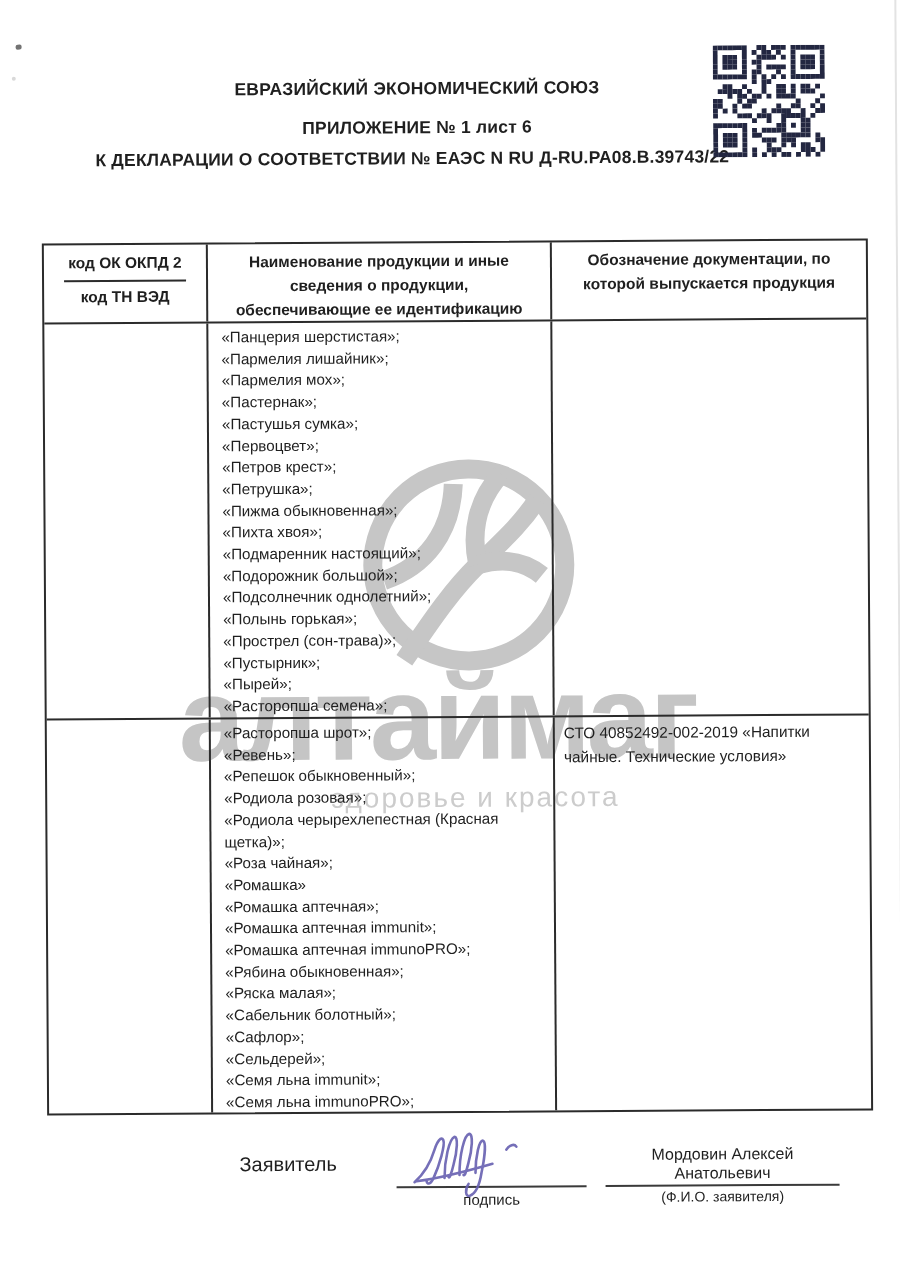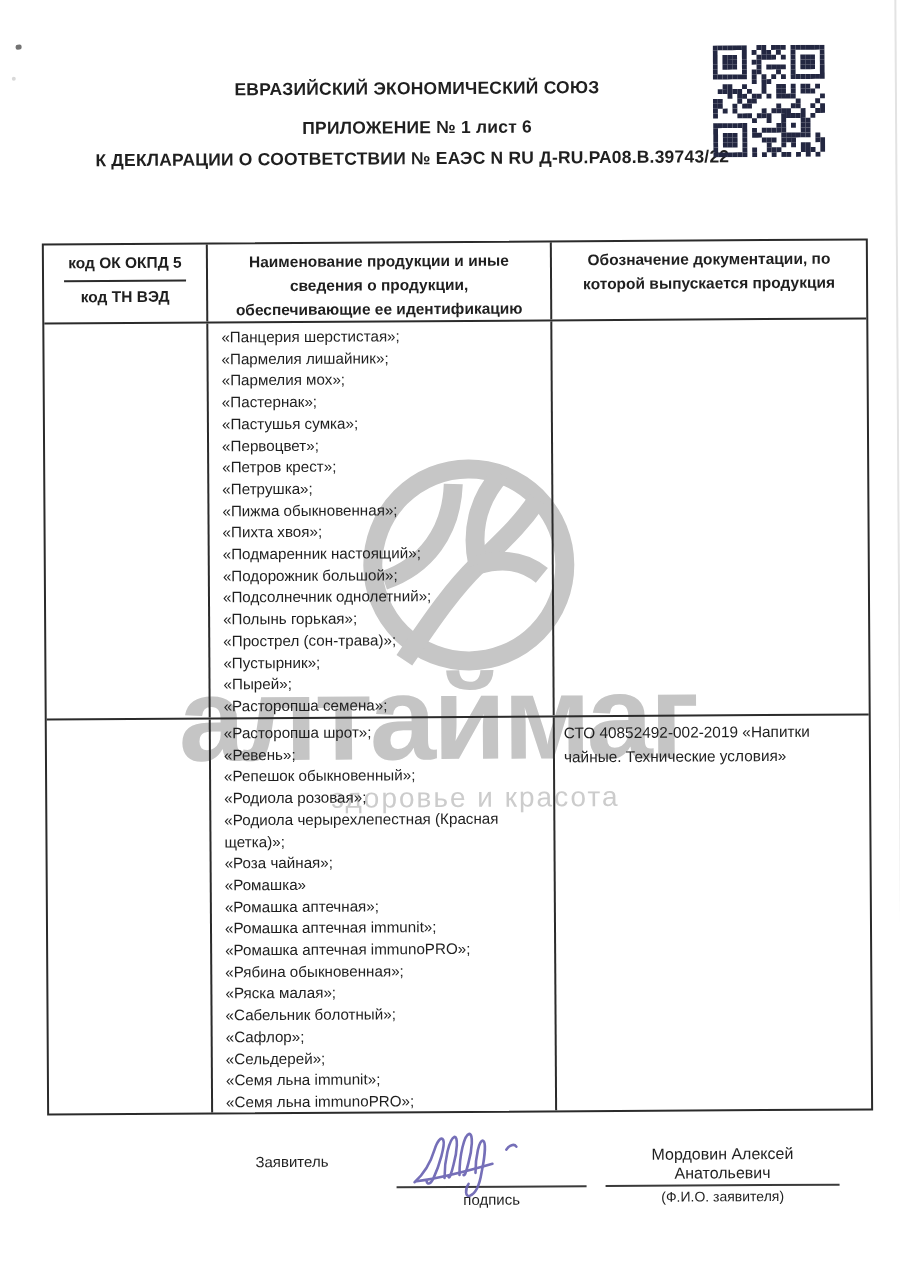--- a/index.html
+++ b/index.html
@@ -43,21 +43,21 @@
   .c3{width:314px;}
   .thead{height:77px;border-bottom:2px solid var(--border);}
   .thead .cell{font-weight:bold;font-size:15.5px;text-align:center;line-height:24px;padding-top:6px;}
   .c1-rule{width:122px;height:0;border-top:2px solid var(--border);margin:5px auto 3px;}
   .tr1{height:394px;border-bottom:2px solid var(--border);}
   .tr2{height:393px;}
   .plist{padding:3px 10px 0 13px;font-size:15.2px;line-height:21.7px;text-align:left;}
   .doccell{padding:4px 16px 0 9px;font-size:15.4px;line-height:23.5px;}
 
   
-  .lbl-applicant{left:252px;top:1152px;font-size:15px;}
+  .lbl-applicant{left:236px;top:1152px;font-size:20px;}
   .sig-draw{left:405px;top:1128px;width:150px;height:72px;z-index:2;}
   .sig-line{left:393px;top:1186px;width:190px;border-top:2px solid #3a3a3a;}
   .sig-cap{left:393px;top:1191px;width:190px;text-align:center;font-size:15px;}
   .name-blk{left:602px;top:1146px;width:234px;text-align:center;font-size:16px;line-height:19px;}
   .name-line{left:602px;top:1186px;width:234px;border-top:2px solid #3a3a3a;}
   .fio-cap{left:602px;top:1190px;width:234px;text-align:center;font-size:14px;}
 
   
   .dot1{left:19px;top:42px;width:6px;height:5px;background:#5a5a5a;border-radius:2px;opacity:.85;}
   .dot2{left:15px;top:74px;width:4px;height:4px;background:#d9d9d9;border-radius:2px;}
@@ -347,21 +347,21 @@
       <rect x="67.2" y="105.6" width="4.8" height="4.8" fill="#232741"></rect>
       <rect x="72.0" y="105.6" width="4.8" height="4.8" fill="#232741"></rect>
       <rect x="81.6" y="105.6" width="4.8" height="4.8" fill="#232741"></rect>
       <rect x="91.2" y="105.6" width="4.8" height="4.8" fill="#232741"></rect>
       <rect x="100.8" y="105.6" width="4.8" height="4.8" fill="#232741"></rect>
     </svg>
 
   <div class="abs tbl">
     <div class="trow thead">
       <div class="cell c1">
-        <div>код ОК ОКПД 5</div>
+        <div>код ОК ОКПД 2</div>
         <div class="c1-rule"></div>
         <div>код ТН ВЭД</div>
       </div>
       <div class="cell c2" style="padding-left:14px;padding-right:14px;">Наименование продукции и иные сведения о продукции, обеспечивающие ее идентификацию</div>
       <div class="cell c3" style="padding-left:8px;padding-right:8px;">Обозначение документации, по которой выпускается продукция</div>
     </div>
 
     <div class="trow tr1">
       <div class="cell c1"></div>
       <div class="cell c2 plist">

